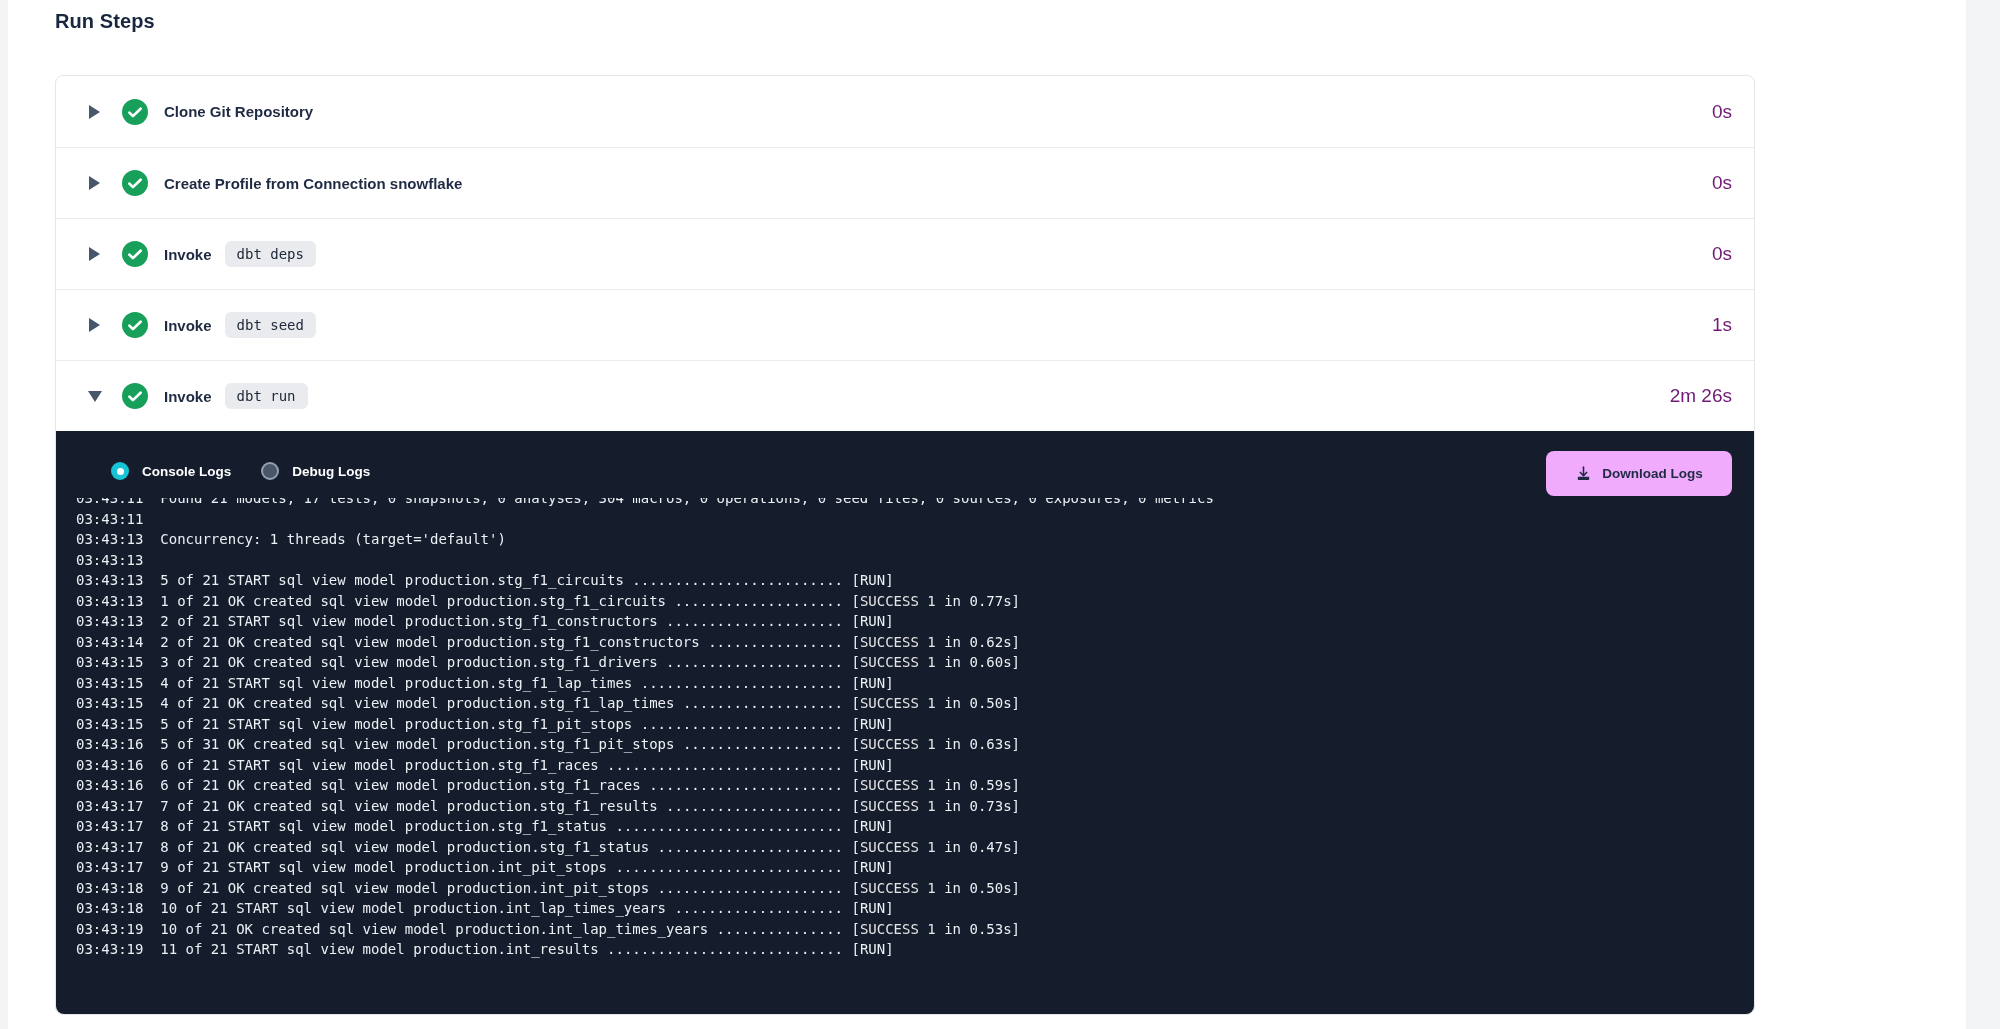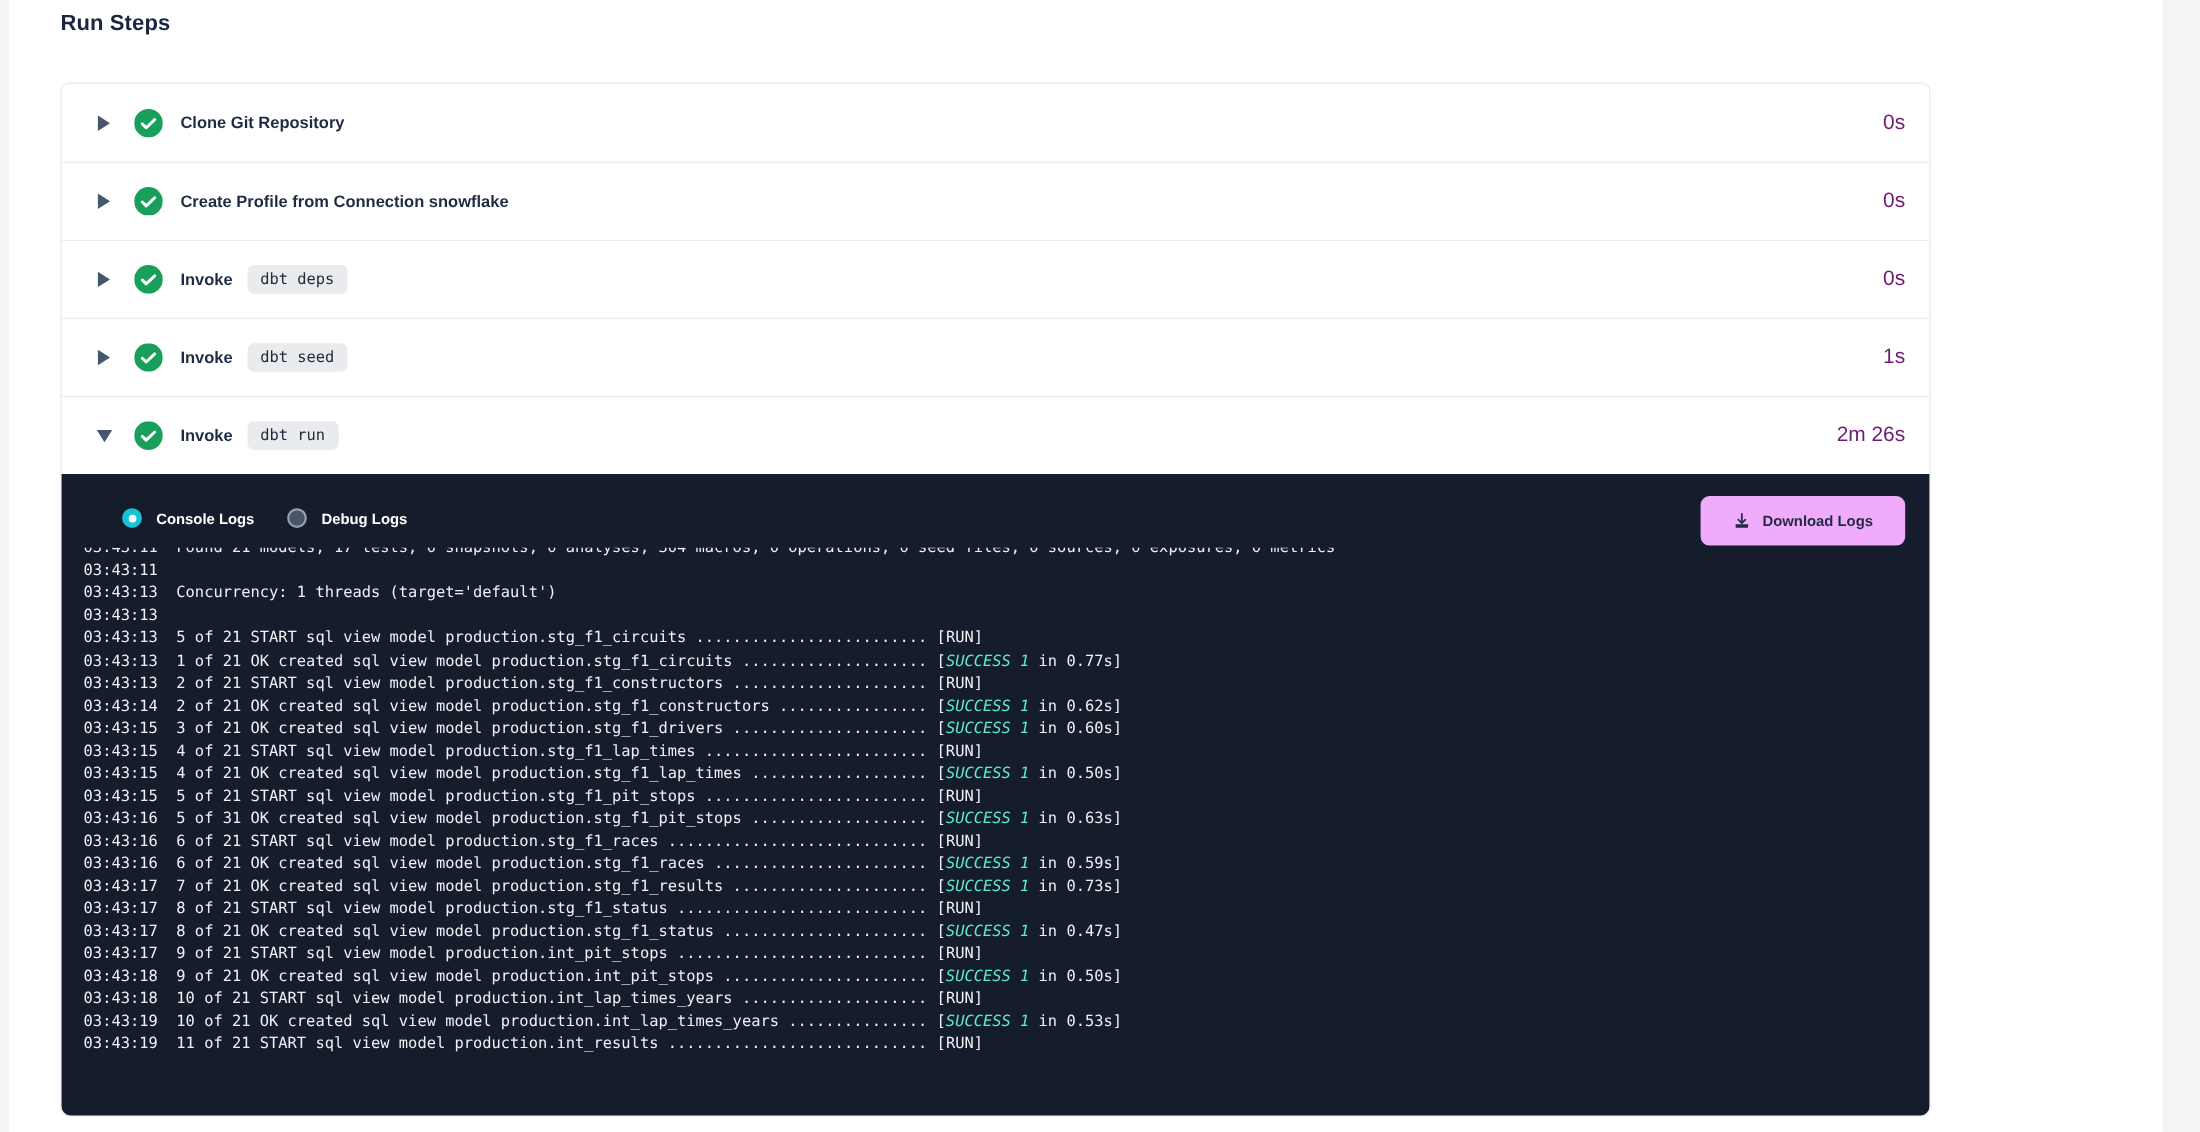--- a/index.html
+++ b/index.html
@@ -62,21 +62,21 @@
 
   .log-viewport{
     position:absolute;left:0;top:67px;width:1760px;height:516px;
     overflow:hidden;padding-left:20px;box-sizing:border-box;
   }
   .log-lines{margin-top:-10px;}
   .log-line{
     white-space:pre;font-family:"DejaVu Sans Mono",monospace;
     font-size:14px;line-height:20.5px;color:#edf0f4;
   }
-  .log-line .green{color:#5eead4;font-style:italic;}
+  .log-line .green{color:#e5e5e5;}
 
   .scroll-track{
     position:absolute;left:1822px;top:67px;width:18px;height:498px;
     background:#fbfbfb;border-radius:3px;
   }
   .scroll-thumb{
     position:absolute;left:4px;top:76px;width:10px;height:160px;
     background:#c6c6ca;border-radius:5px;cursor:pointer;
   }
 </style>

